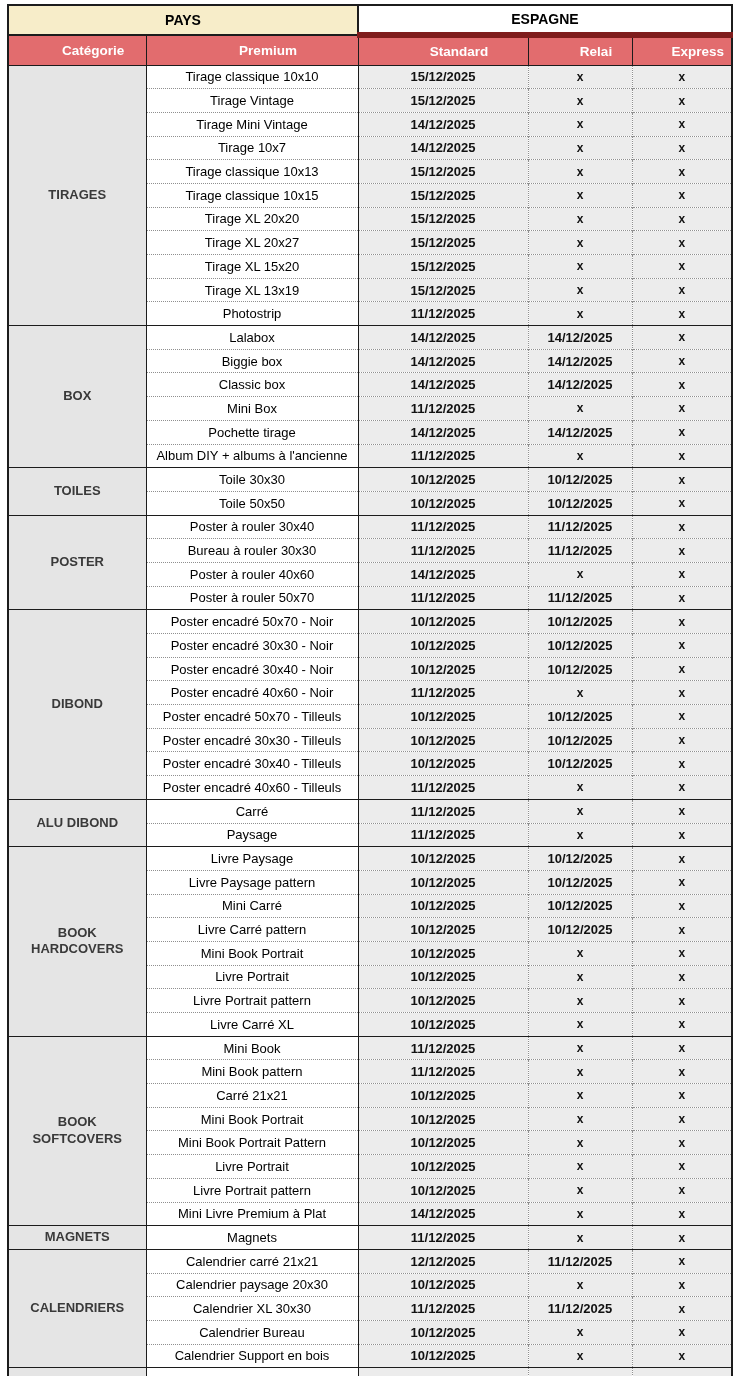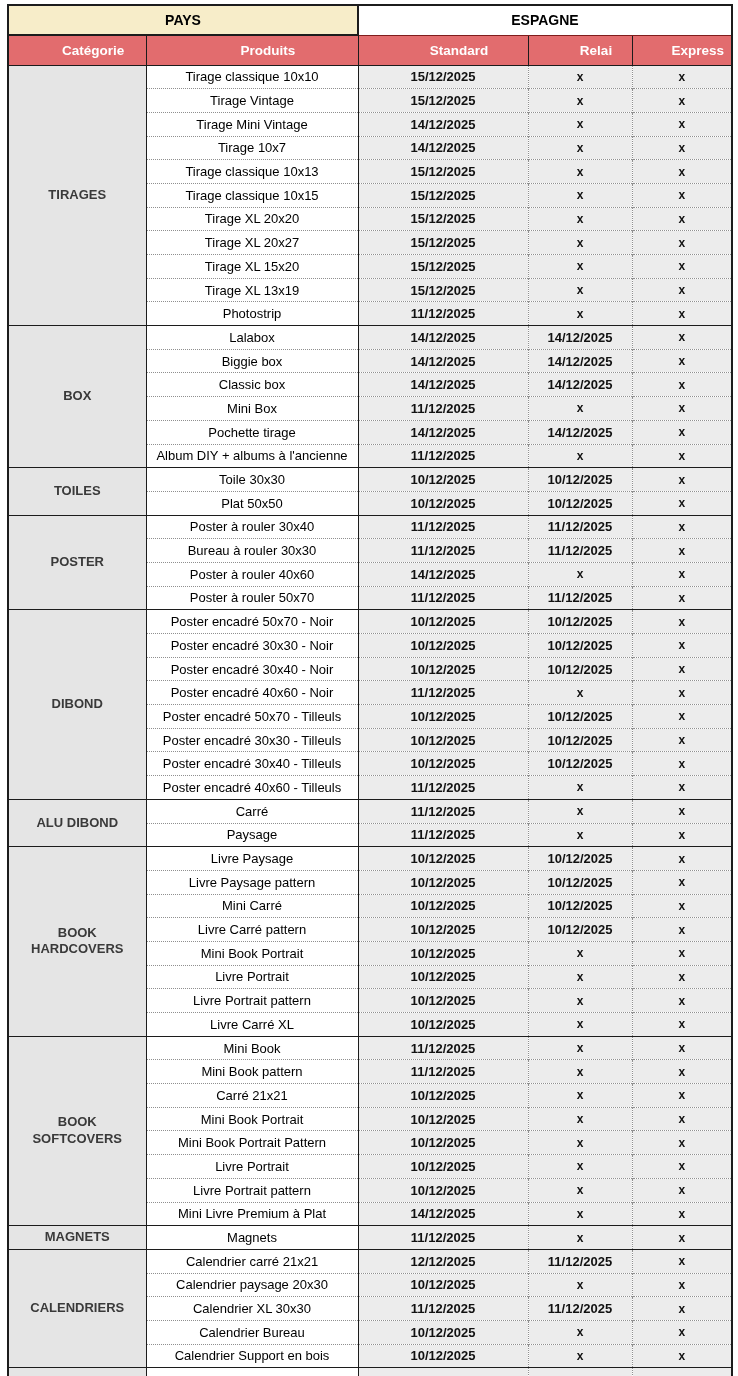--- a/index.html
+++ b/index.html
@@ -33,21 +33,21 @@
     font-size: 14px;
     color: #000;
     border-right: 2px solid #1c1c1c;
     border-bottom: 2px solid #1c1c1c;
   }
   td.h1-country {
     background: #ffffff;
     font-weight: bold;
     font-size: 14px;
     color: #000;
-    border-bottom: 1px solid #7f1d1d;
+    border-bottom: 6px solid #7f1d1d;
   }
   
   tr.hdr2 { height: 30px; }
   td.h2 {
     background: #E26C6E;
     color: #ffffff;
     font-weight: bold;
     font-size: 13.5px;
     border: 1.5px solid #1c1c1c;
     padding-left: 32px;
@@ -97,21 +97,21 @@
     <col style="width:104px">
     <col style="width:100px">
   </colgroup>
   <tbody>
     <tr class="hdr1">
       <td class="h1-pays" colspan="2">PAYS</td>
       <td class="h1-country" colspan="3">ESPAGNE</td>
     </tr>
     <tr class="hdr2">
       <td class="h2">Catégorie</td>
-      <td class="h2">Produits</td>
+      <td class="h2">Premium</td>
       <td class="h2">Standard</td>
       <td class="h2">Relai</td>
       <td class="h2">Express</td>
     </tr>
 
   <tr class="row section-start">
         <td class="cat" rowspan="11"><span class="catlabel">TIRAGES</span></td>
         <td class="prod">Tirage classique 10x10</td>
         <td class="val">15/12/2025</td>
         <td class="val dotl xmark">x</td>
@@ -215,21 +215,21 @@
         <td class="val dotl xmark">x</td>
       </tr>
       <tr class="row section-start">
         <td class="cat" rowspan="2"><span class="catlabel">TOILES</span></td>
         <td class="prod">Toile 30x30</td>
         <td class="val">10/12/2025</td>
         <td class="val dotl">10/12/2025</td>
         <td class="val dotl xmark">x</td>
       </tr>
       <tr class="row">
-        <td class="prod">Plat 50x50</td>
+        <td class="prod">Toile 50x50</td>
         <td class="val">10/12/2025</td>
         <td class="val dotl">10/12/2025</td>
         <td class="val dotl xmark">x</td>
       </tr>
       <tr class="row section-start">
         <td class="cat" rowspan="4"><span class="catlabel">POSTER</span></td>
         <td class="prod">Poster à rouler 30x40</td>
         <td class="val">11/12/2025</td>
         <td class="val dotl">11/12/2025</td>
         <td class="val dotl xmark">x</td>

